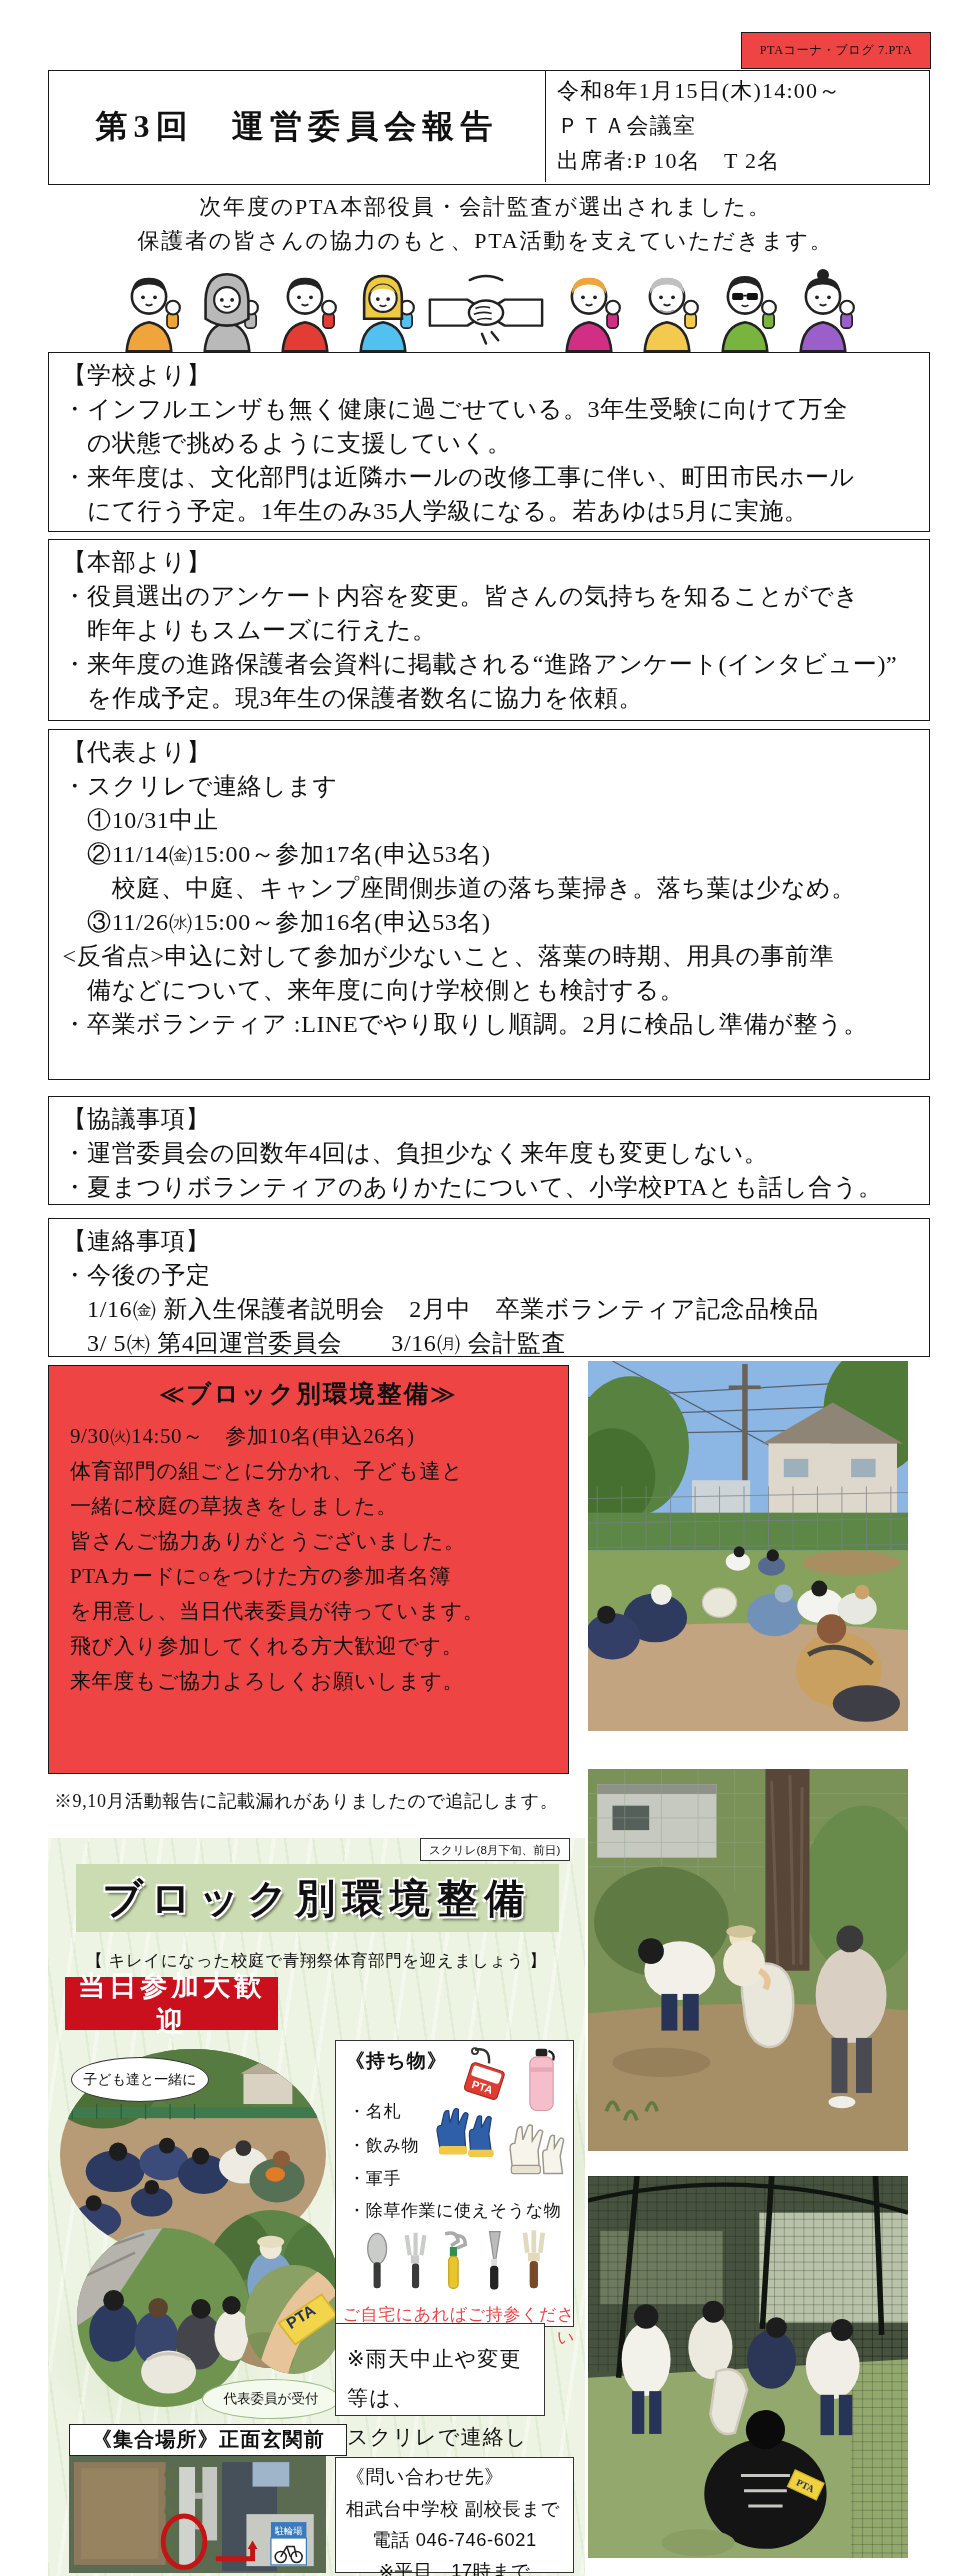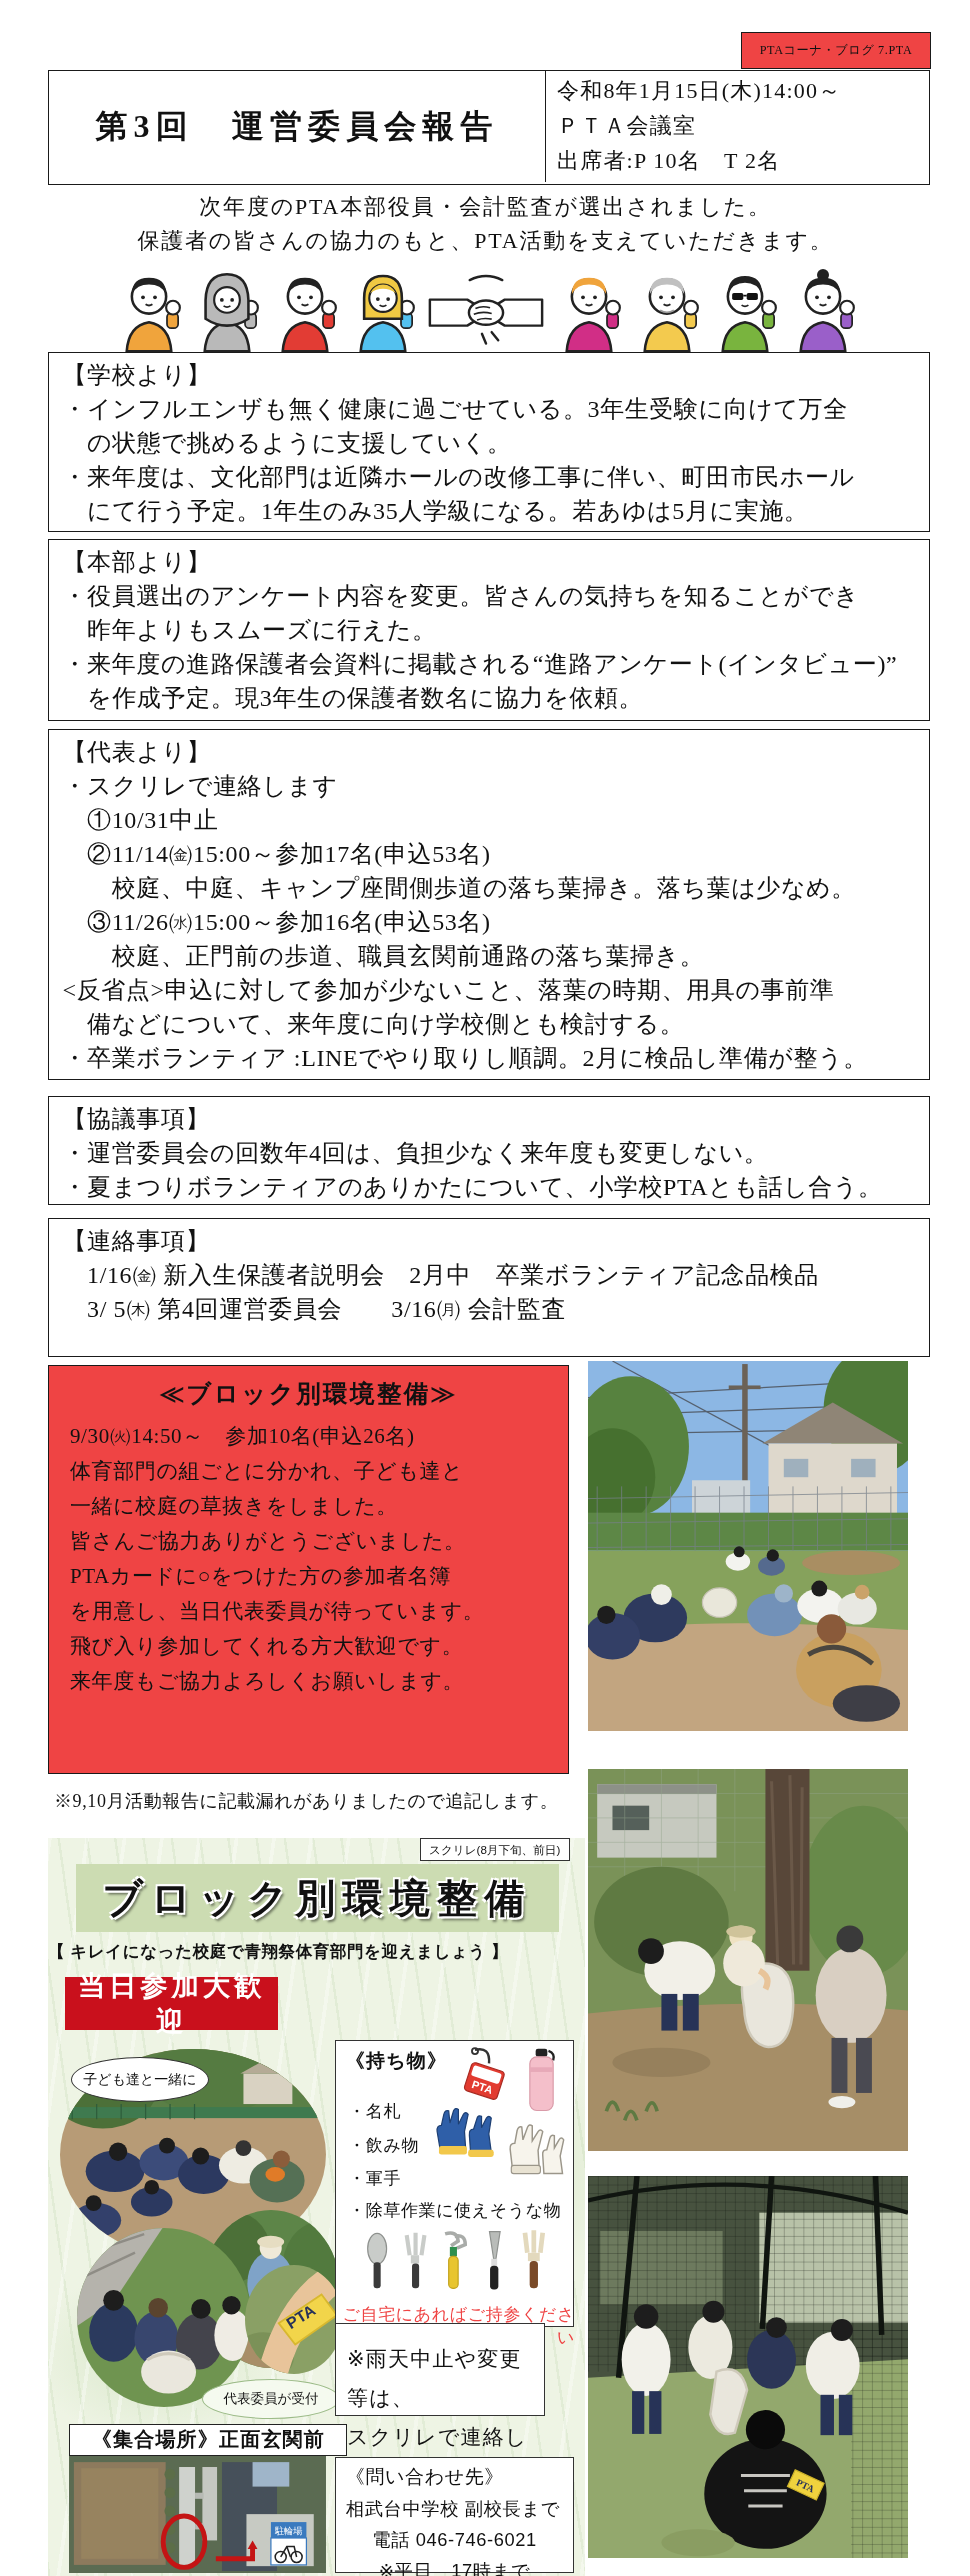--- a/index.html
+++ b/index.html
@@ -29,21 +29,21 @@
        repeating-linear-gradient(98deg, rgba(255,255,255,0.35) 0 3.7px, rgba(255,255,255,0) 3.7px 37px),
        repeating-linear-gradient(82deg, rgba(170,200,150,0.18) 0 2.4px, rgba(255,255,255,0) 2.4px 28px),
        radial-gradient(ellipse 183px 122px at 20% 70%, rgba(190,215,170,0.45), rgba(255,255,255,0) 70%),
        radial-gradient(ellipse 208px 147px at 85% 45%, rgba(200,220,180,0.4), rgba(255,255,255,0) 70%);}
   .flyer *{font-family:"Liberation Sans","DejaVu Sans",sans-serif;}
   .flyer-tag{border:1.2px solid #333;background:#fff;font-size:11.6px;text-align:center;line-height:21px;
              font-family:"Liberation Serif","DejaVu Serif",serif;}
   .banner{background:#ccdcb2;display:flex;align-items:center;justify-content:center;}
   .banner-text{font-size:40px;font-weight:900;letter-spacing:7.3px;color:#111;
      text-shadow:-1.8px -1.8px 0 #fff,1.8px -1.8px 0 #fff,-1.8px 1.8px 0 #fff,1.8px 1.8px 0 #fff,3.1px 3.7px 2.4px rgba(0,0,0,0.45);}
-  .subtitle{font-size:16.5px;font-weight:bold;letter-spacing:0.6px;}
+  .subtitle{font-size:16.5px;font-weight:normal;text-align:center;letter-spacing:0.6px;margin-top:9px;}
   .badge{background:#c9101c;color:#fff;font-size:27.5px;font-weight:bold;text-align:center;letter-spacing:3.7px;
          display:flex;align-items:center;justify-content:center;}
   .bubble{background:#fff;border:1.2px solid #333;border-radius:50%;display:flex;align-items:center;justify-content:center;}
   .bubble-green{background:#f5faef;border:1.2px solid #9cbb88;}
   .bubble span{font-family:"Liberation Serif","DejaVu Serif",serif;}
   .photo-circle{border-radius:50%;overflow:hidden;border:0;}
   .photo-circle svg{display:block;width:100%;height:100%;}
   .wbox{border:1.2px solid #333;background:#fff;}
   .items-head{font-size:19px;font-weight:bold;letter-spacing:1.2px;}
   .item{font-size:17px;letter-spacing:0.6px;line-height:1.2;}
@@ -195,34 +195,34 @@
   <div class="sline">　を作成予定。現3年生の保護者数名に協力を依頼。</div>
 </div>
 
 <div class="abs box" style="left:48px;top:729px;width:882px;height:351px;padding:4.9px 13.5px;">
   <div class="sline">【代表より】</div>
   <div class="sline">・スクリレで連絡します</div>
   <div class="sline">　①10/31中止</div>
   <div class="sline">　②11/14㈮15:00～参加17名(申込53名)</div>
   <div class="sline">　　校庭、中庭、キャンプ座間側歩道の落ち葉掃き。落ち葉は少なめ。</div>
   <div class="sline">　③11/26㈬15:00～参加16名(申込53名)</div>
-  <div class="sline">　　校庭、正門前の歩道、職員玄関前通路の落ち葉掃き。</div>
   <div class="sline">&lt;反省点&gt;申込に対して参加が少ないこと、落葉の時期、用具の事前準</div>
   <div class="sline">　備などについて、来年度に向け学校側とも検討する。</div>
   <div class="sline">・卒業ボランティア :LINEでやり取りし順調。2月に検品し準備が整う。</div>
 </div>
 
 <div class="abs box" style="left:48px;top:1096px;width:882px;height:109px;padding:4.9px 13.5px;">
   <div class="sline">【協議事項】</div>
   <div class="sline">・運営委員会の回数年4回は、負担少なく来年度も変更しない。</div>
   <div class="sline">・夏まつりボランティアのありかたについて、小学校PTAとも話し合う。</div>
 </div>
 
 <div class="abs box" style="left:48px;top:1218px;width:882px;height:139px;padding:4.9px 13.5px;">
   <div class="sline">【連絡事項】</div>
+  <div class="sline">・今後の予定</div>
   <div class="sline">　1/16㈮ 新入生保護者説明会　2月中　卒業ボランティア記念品検品</div>
   <div class="sline">　3/ 5㈭ 第4回運営委員会　　3/16㈪ 会計監査</div>
 </div>
 
 <div class="abs thinbox" style="left:48px;top:1365px;width:521px;height:409px;">
   <div class="blk-title">≪ブロック別環境整備≫</div>
   <div class="blk-line">9/30㈫14:50～　参加10名(申込26名)</div>
   <div class="blk-line">体育部門の組ごとに分かれ、子ども達と</div>
   <div class="blk-line">一緒に校庭の草抜きをしました。</div>
   <div class="blk-line">皆さんご協力ありがとうございました。</div>

